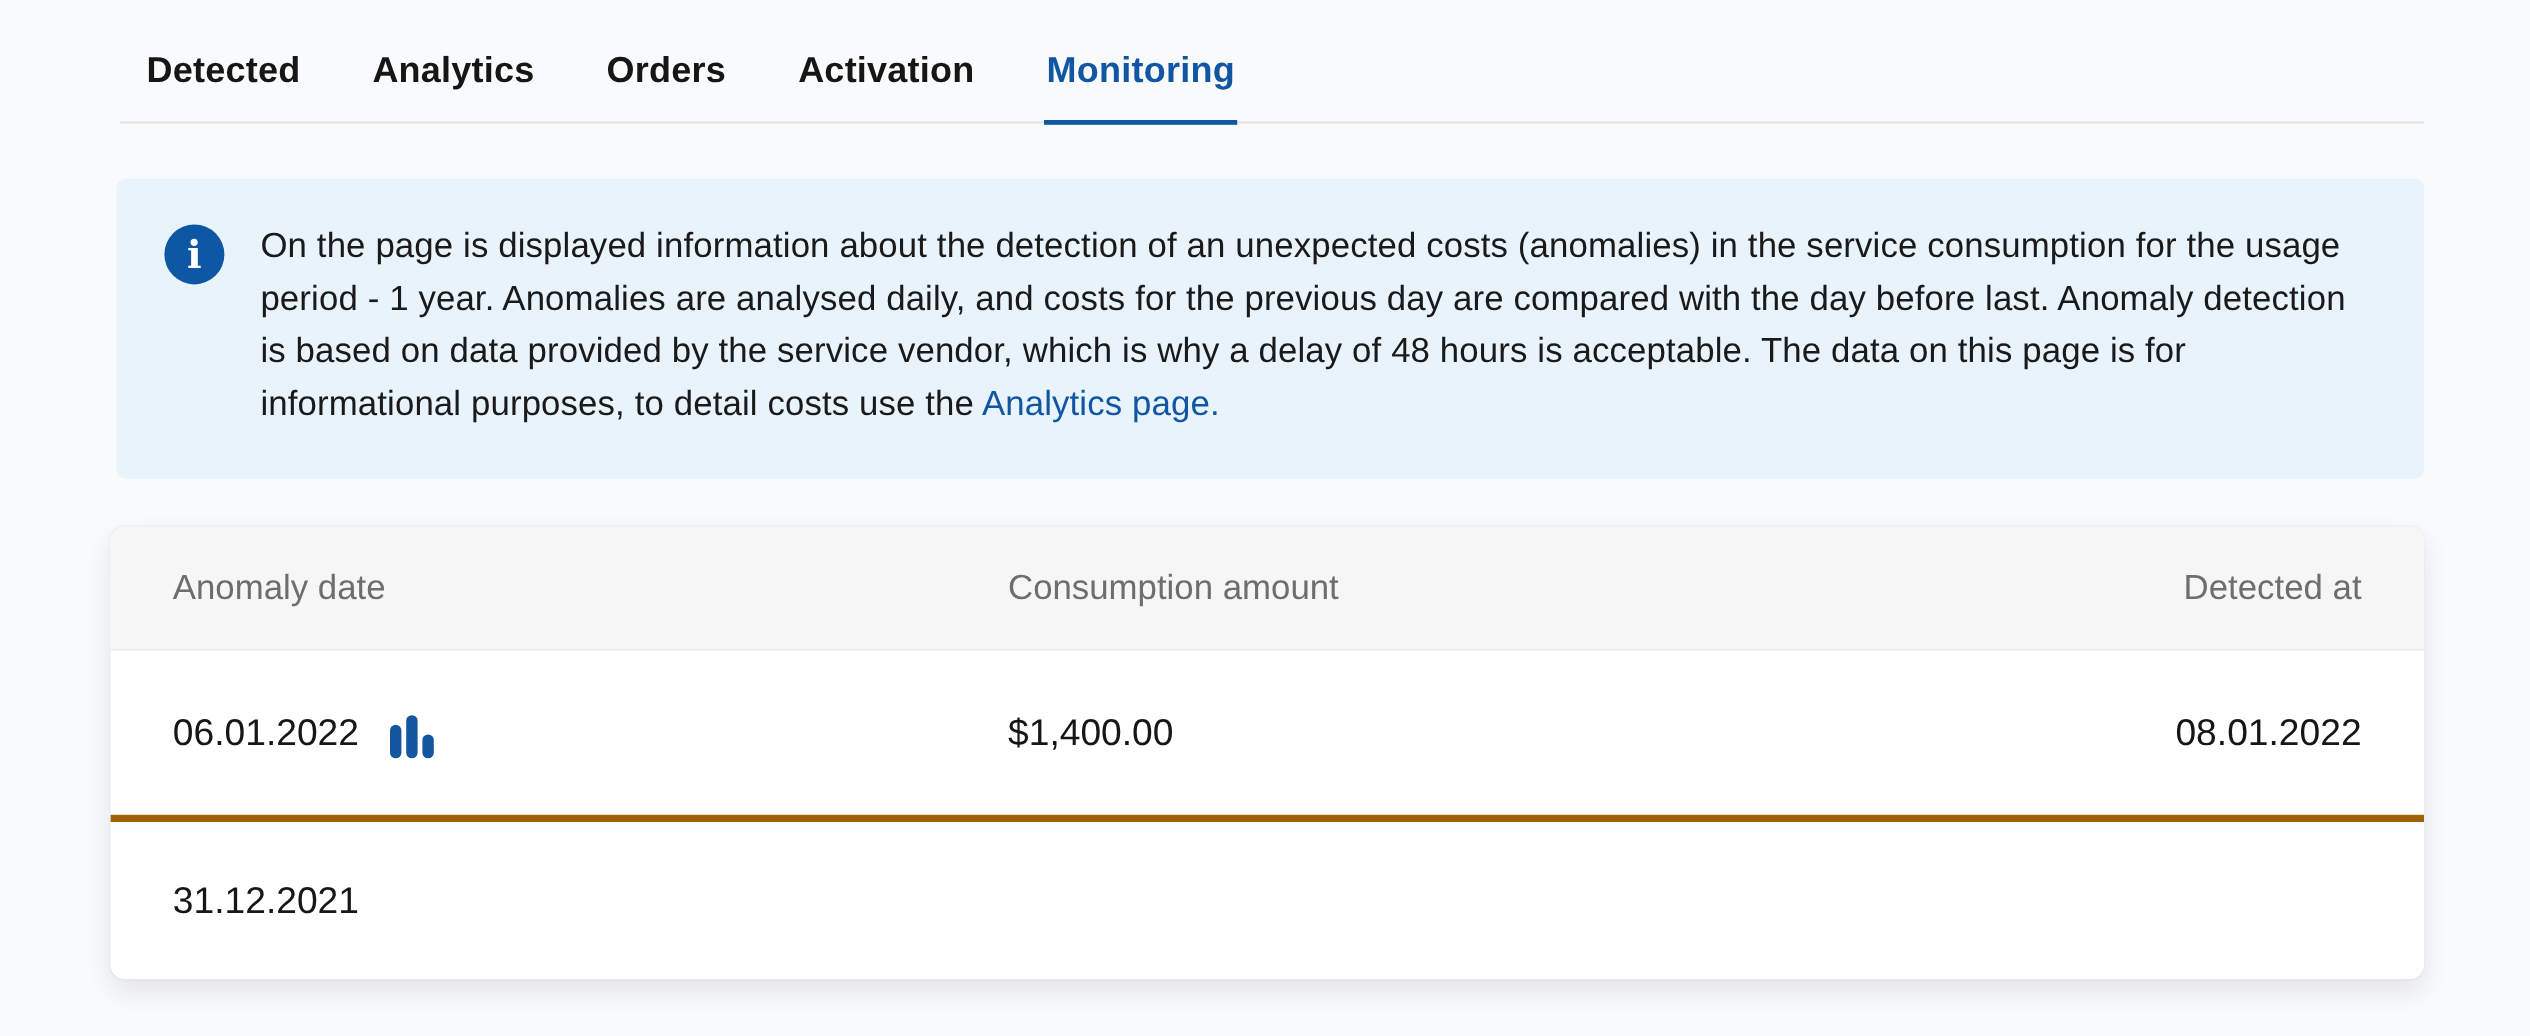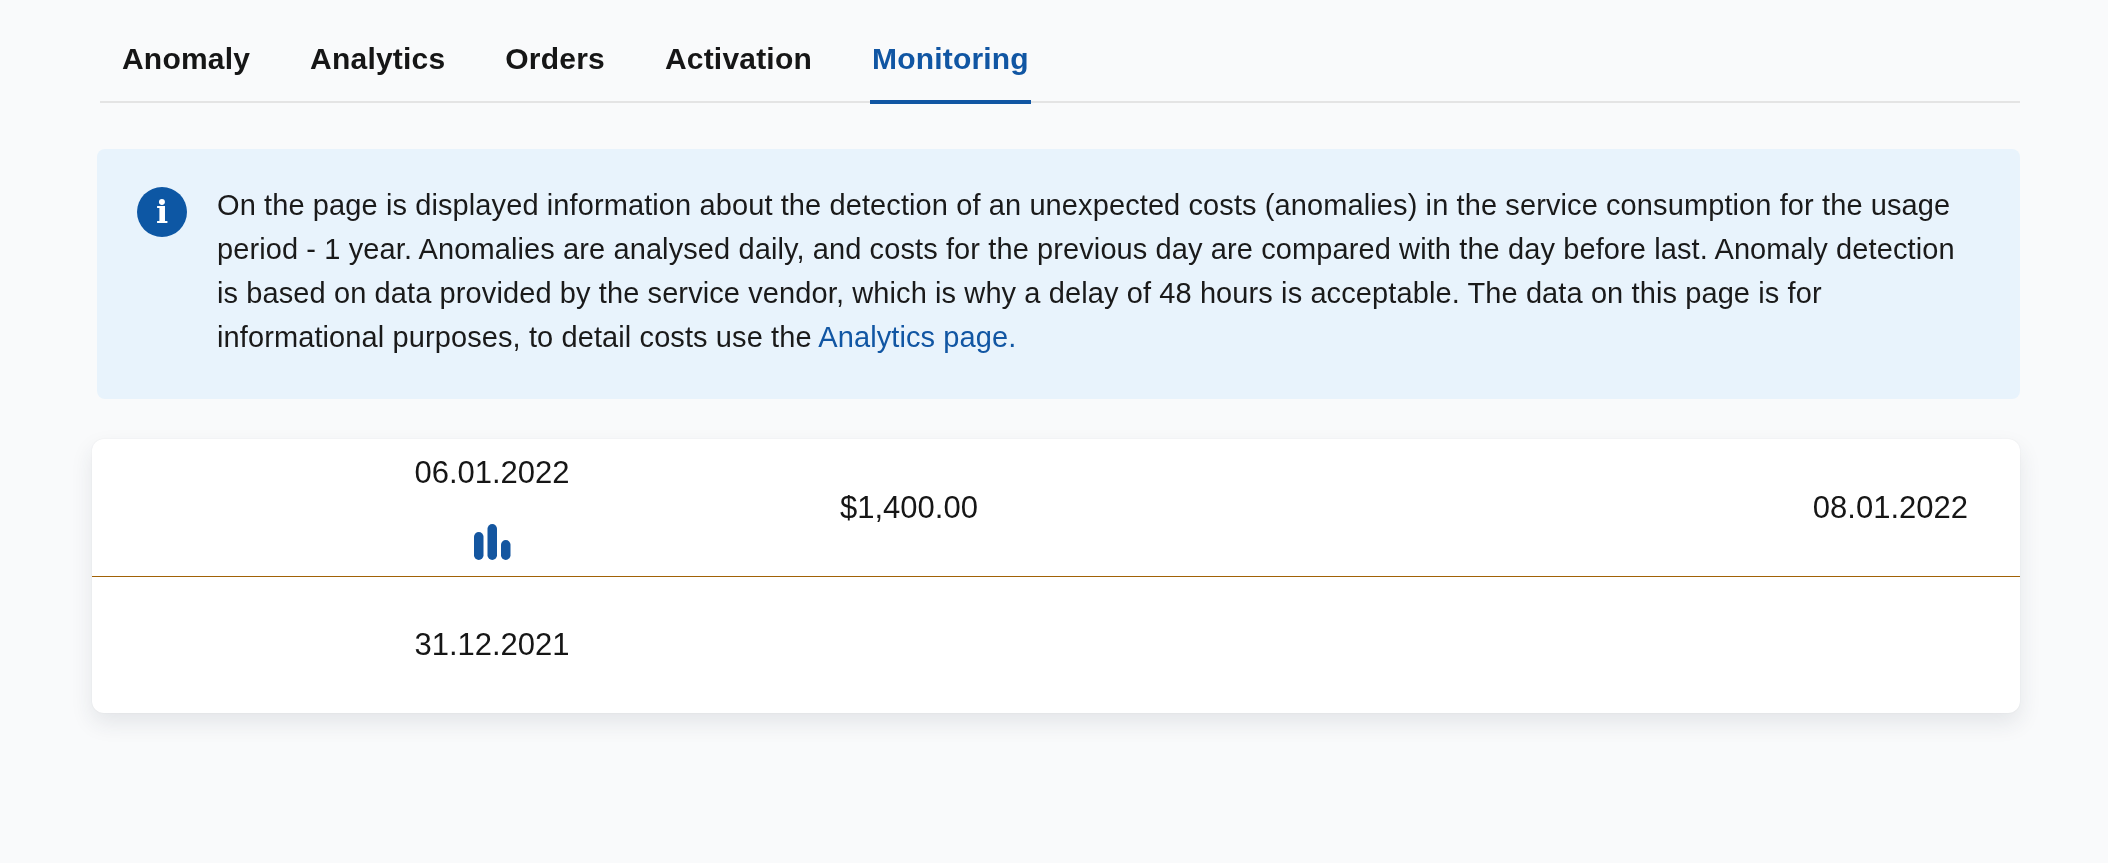--- a/index.html
+++ b/index.html
@@ -90,49 +90,53 @@
     background: #f6f6f7;
     color: #6e6e6e;
     font-size: 29px;
     border-bottom: 1px solid #e9e9e9;
   }
   .t-body-row {
     height: 137px;
     font-size: 31px;
     color: #161616;
   }
-  .t-body-row + .t-body-row { border-top: 1px solid #a16207; }
+  .t-body-row + .t-body-row { border-top: 6px solid #a16207; }
   .cell-right { text-align: right; }
   .cell-date {
     display: flex;
     align-items: center;
     gap: 26px;
-    flex-direction: column;
   }
   .bars-icon { display: inline-flex; margin-top: 2px; }
 </style>
 </head>
 <body style="background: rgb(249, 250, 251);">
 
 <div class="tabbar">
-  <div class="tab">Anomaly</div>
+  <div class="tab">Detected</div>
   <div class="tab">Analytics</div>
   <div class="tab">Orders</div>
   <div class="tab">Activation</div>
   <div class="tab active">Monitoring</div>
 </div>
 
 <div class="banner">
   <div class="info-icon">i</div>
   <div class="banner-text">
     <span>On the page is displayed information about the detection of an unexpected costs (anomalies) in the service consumption for the usage period - 1 year. Anomalies are analysed daily, and costs for the previous day are compared with the day before last. Anomaly detection is based on data provided by the service vendor, which is why a delay of 48 hours is acceptable. The data on this page is for informational purposes, to detail costs use the </span><a class="banner-link">Analytics page.</a>
   </div>
 </div>
 
 <div class="card">
+  <div class="t-row t-head">
+    <div>Anomaly date</div>
+    <div>Consumption amount</div>
+    <div class="cell-right">Detected at</div>
+  </div>
 
   <div class="t-row t-body-row">
     <div class="cell-date">
       <span>06.01.2022</span>
       <span class="bars-icon">
         <svg width="37" height="41" viewBox="0 0 37 41" xmlns="http://www.w3.org/2000/svg">
           <rect x="0" y="13" width="9.5" height="28" rx="4.75" fill="#1456a0"></rect>
           <rect x="13.5" y="5" width="9.5" height="36" rx="4.75" fill="#1456a0"></rect>
           <rect x="27" y="21" width="9.5" height="20" rx="4.75" fill="#1456a0"></rect>
         </svg>

